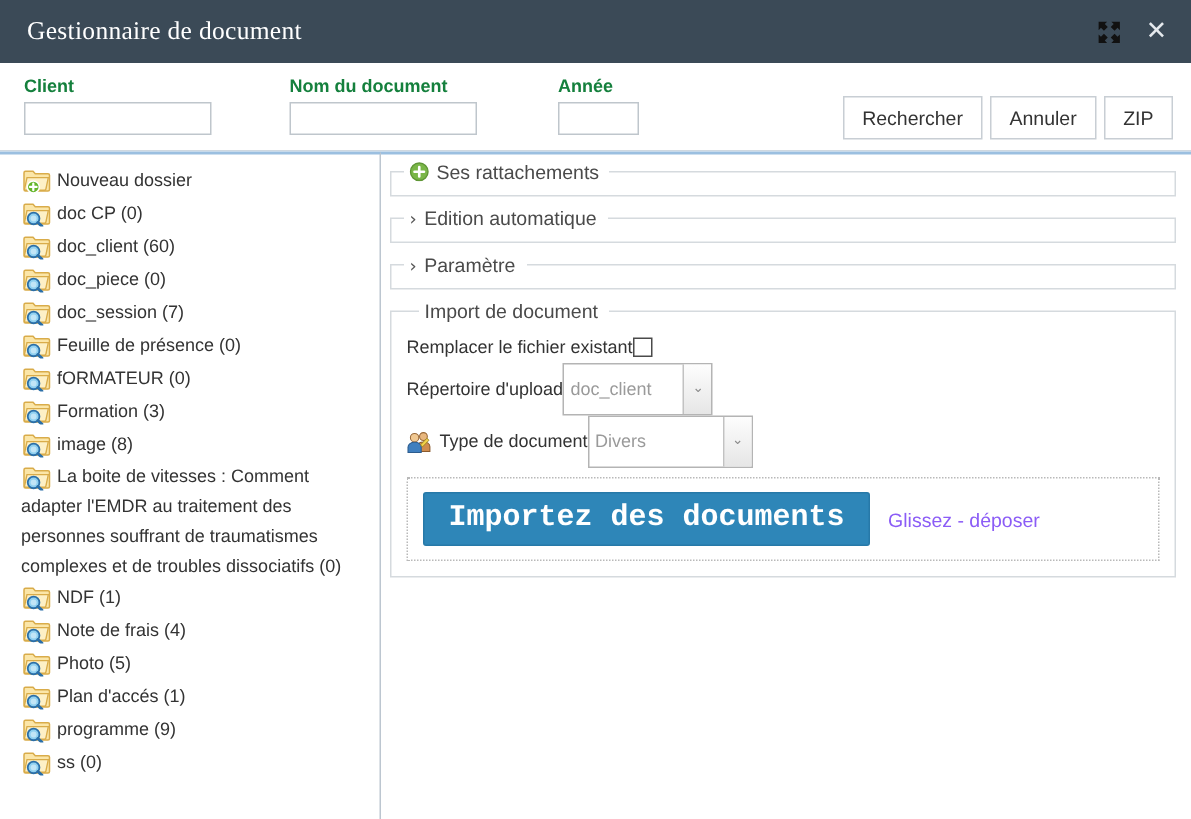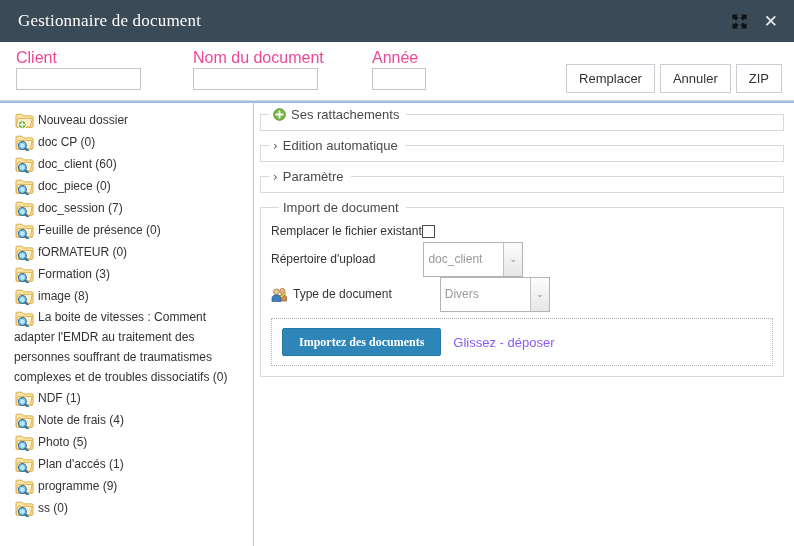--- a/index.html
+++ b/index.html
@@ -67,24 +67,25 @@
     position: relative;
     border-bottom: 1px solid #cfd8e0;
     background: #fff;
   }
   .field {
     position: absolute;
     top: 9px;
   }
   .field .lbl {
     display: block;
-    font-size: 16px;
-    color: #ec4899;
+    font-size: 12px;
+    color: #15803d;
     margin-bottom: 4px;
     line-height: 13px;
+    font-weight: bold;
   }
   .field input {
     box-sizing: border-box;
     height: 22px;
     border: 1px solid #bfc6cc;
     background: #fff;
     font-family: "Liberation Sans", sans-serif;
     font-size: 12px;
     padding: 1px 4px;
     outline: none;
@@ -222,21 +223,20 @@
     border: 1px solid #b4b4b4;
     background: #fff;
     box-sizing: border-box;
     display: flex;
     align-items: center;
     font-size: 12px;
     color: #9a9a9a;
     padding: 0 22px 0 4px;
     cursor: pointer;
     font-family: "Liberation Sans", sans-serif;
-    margin-left: 48px;
   }
   .sel .arrowbox {
     position: absolute;
     right: 0;
     top: 0;
     bottom: 0;
     width: 18px;
     background: linear-gradient(#fdfdfd,#e6e6e6);
     border-left: 1px solid #c2c2c2;
     display: flex;
@@ -256,23 +256,23 @@
     border: 1px dotted #b9b9b9;
     padding: 9px 10px;
     display: flex;
     align-items: center;
     gap: 12px;
   }
   .import-btn {
     background: #2e86b8;
     border: 1px solid #2779a8;
     color: #ffffff;
-    font-family: Liberation Serif, serif;
+    font-family: Liberation Mono, monospace;
     font-weight: bold;
-    font-size: 12px;
+    font-size: 20px;
     padding: 7px 16px;
     cursor: pointer;
     border-radius: 2px;
     line-height: 1;
   }
   .drop-hint {
     color: #8b5cf6;
     font-size: 13px;
   }
 </style>
@@ -301,21 +301,21 @@
     <div class="field f-nom">
       <span class="lbl">Nom du document</span>
       <input type="text" value="" style="">
     </div>
     <div class="field f-annee">
       <span class="lbl">Année</span>
       <input type="text" value="" style="">
     </div>
 
     <div class="btn-group">
-      <button class="btn">Remplacer</button>
+      <button class="btn">Rechercher</button>
       <button class="btn">Annuler</button>
       <button class="btn">ZIP</button>
     </div>
   </div>
 
   <div class="content">
 
     <div class="tree-panel">
       <div class="tree-item">
         <span class="ficon">

